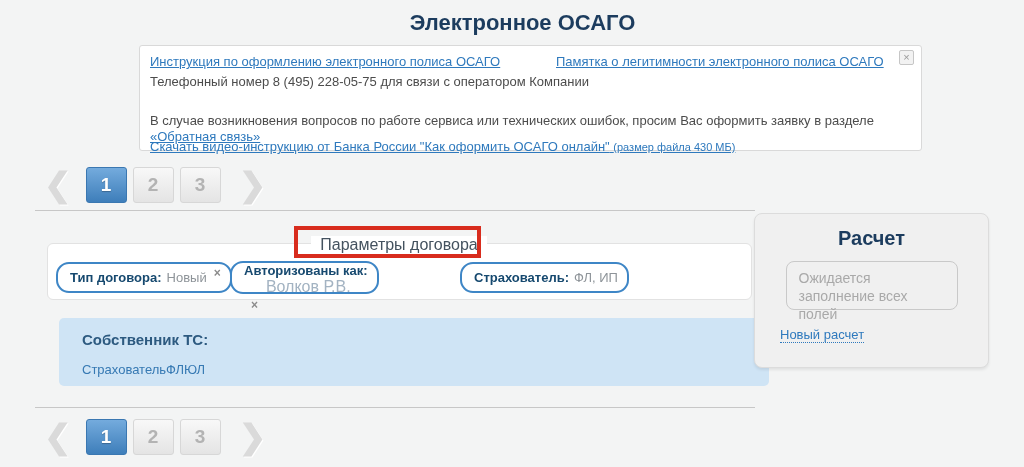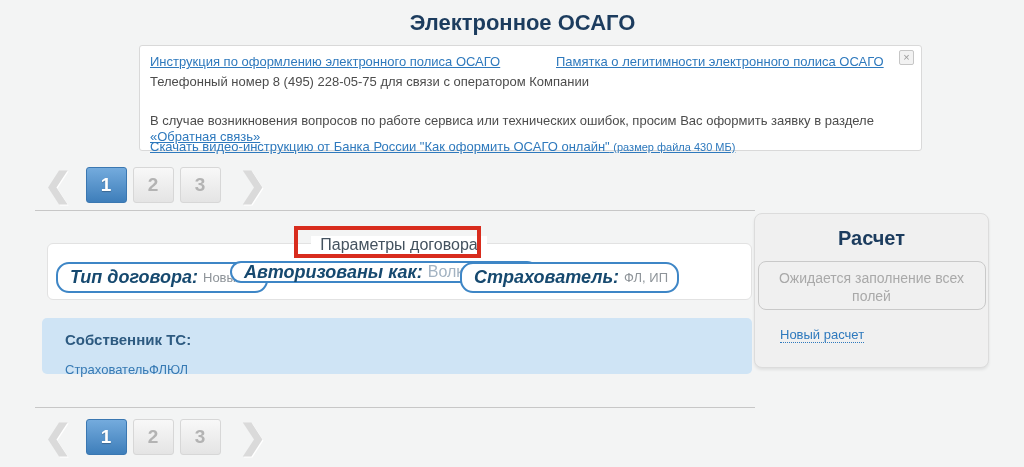--- a/index.html
+++ b/index.html
@@ -85,50 +85,50 @@
     border:4px solid #d82c1d; z-index:3; pointer-events:none;
   }
 
   
   .pill {
     position:absolute; top:262px; height:31px;
     border:2px solid #3e86c6; border-radius:13px; background:#ffffff;
     display:flex; align-items:center; padding:0 9px 0 12px;
   }
   .pill-1 { left:56px; }
-  .pill-2 { left:230px; height:22px; top:261px; }
+  .pill-2 { left:230px; height:33px; top:261px;flex-direction:column; }
   .pill-3 { left:460px; }
-  .pill-label { font-weight:bold; color:#16496f; font-size:18px; white-space:nowrap;font-style:italic; }
+  .pill-label { font-weight:bold; color:#16496f; font-size:13px; white-space:nowrap; }
   .pill-value { color:#8e9499; font-size:13px; margin-left:5px; white-space:nowrap; }
   .pill-2 .pill-value { font-size:16px; color:#a3b3c2; }
   .pill-close {
     color:#8b8b8b; font-size:12px; font-weight:bold;
     margin-left:7px; align-self:flex-start; margin-top:2px; cursor:pointer;
   }
 
   
   .owner-box {
-    position:absolute; left:42px; top:318px; width:710px; height:56px;
+    position:absolute; left:59px; top:318px; width:710px; height:68px;
     background:#cfe4f5; border-radius:5px;
   }
   .owner-title { position:absolute; left:23px; top:13px; font-size:15px; font-weight:bold; color:#2d5a80; }
   .owner-links { position:absolute; left:23px; top:44px; display:flex; gap:0; }
   .owner-links a { color:#3679b3; font-size:13px; text-decoration:none; }
 
   
   .calc-panel {
     position:absolute; left:754px; top:213px; width:235px; height:155px;
     background:#f0f0f0; border:1px solid #dcdcdc; border-radius:8px;
     box-shadow:0 2px 3px rgba(0,0,0,.08);
   }
   .calc-title { margin-top:13px; text-align:center; font-size:20px; font-weight:bold; color:#1c3c5e; }
   .calc-pending {
-    margin:11px auto 0; width:228px; height:49px;
+    margin:11px auto 0; width:172px; height:49px;
     border:1px solid #c9c9c9; border-radius:8px;
-    padding:7px 12px; font-size:14px; line-height:18px; color:#a9a9a9;text-align:center;
+    padding:7px 12px; font-size:14px; line-height:18px; color:#a9a9a9;
   }
   .calc-link {
     display:inline-block; margin:17px 0 0 25px;
     color:#2e79bd; font-size:13px; text-decoration:none;
     border-bottom:1px dotted #2e79bd;
   }
 </style>
 </head>
 <body>
 

